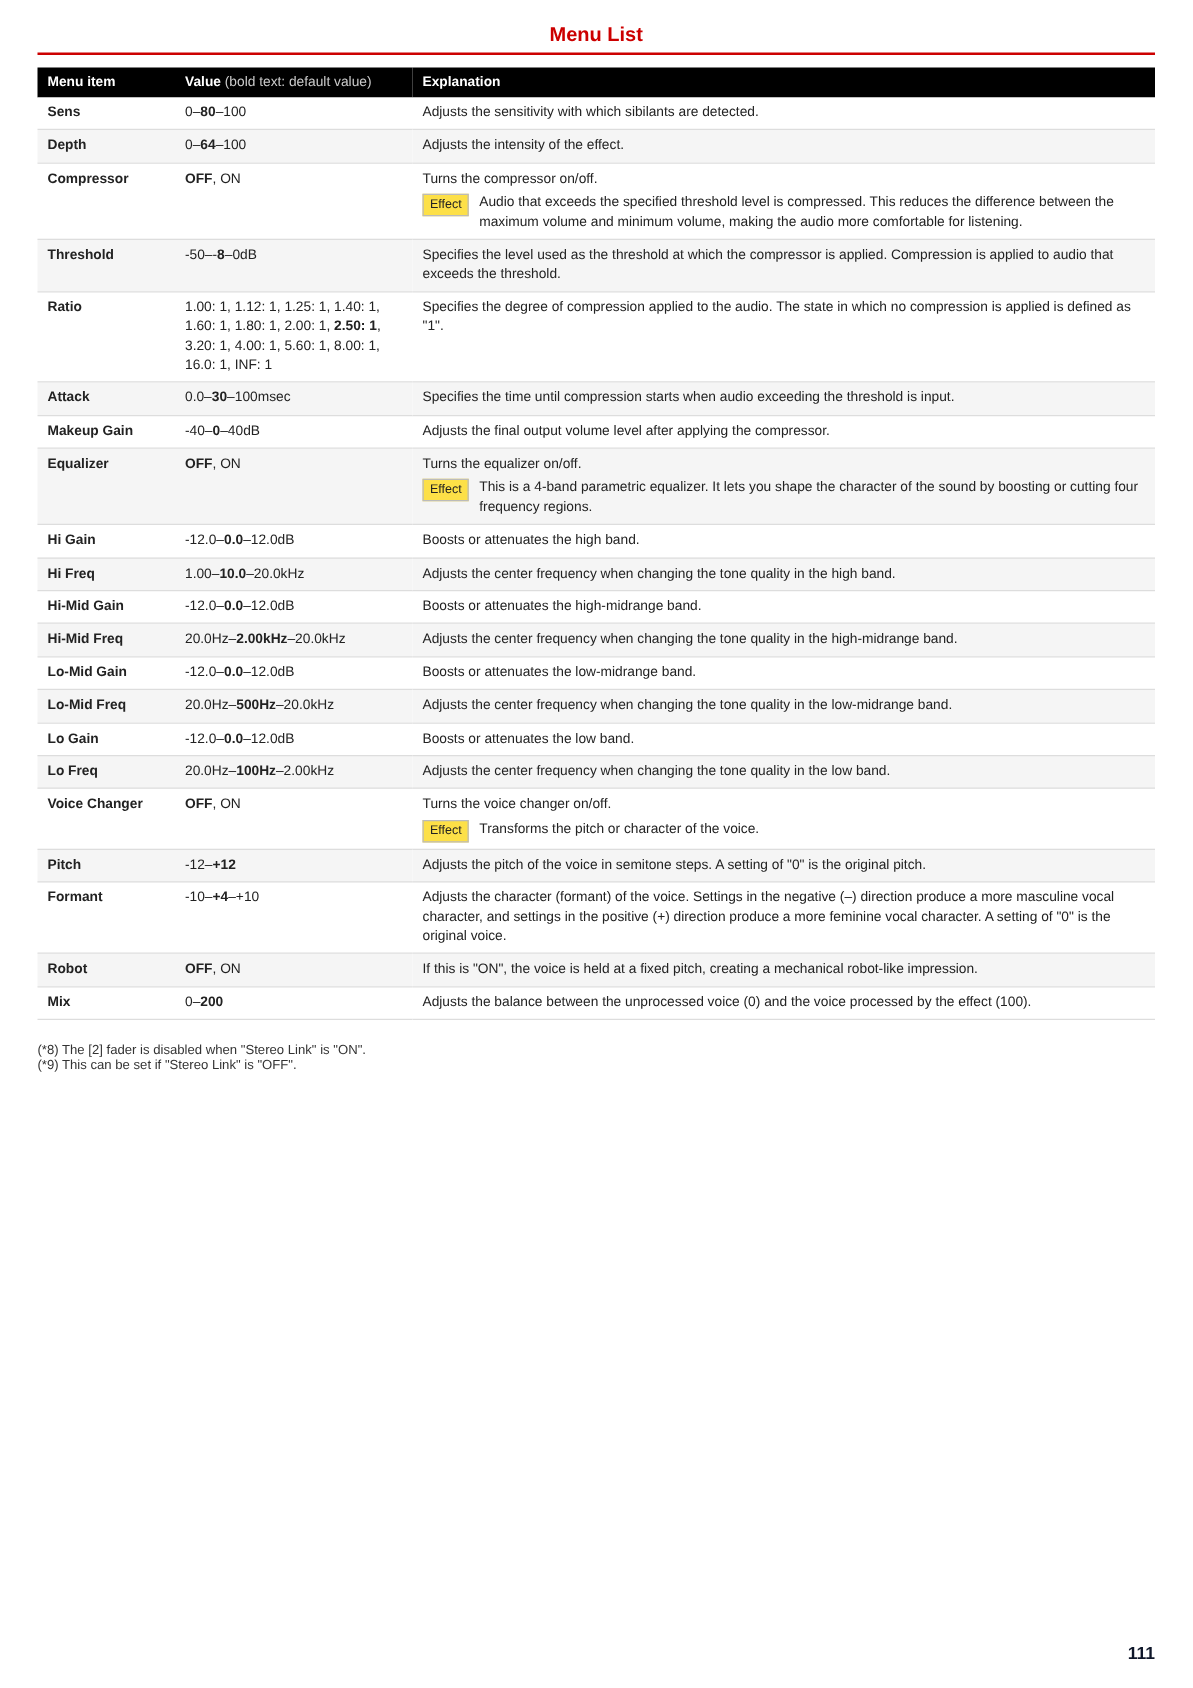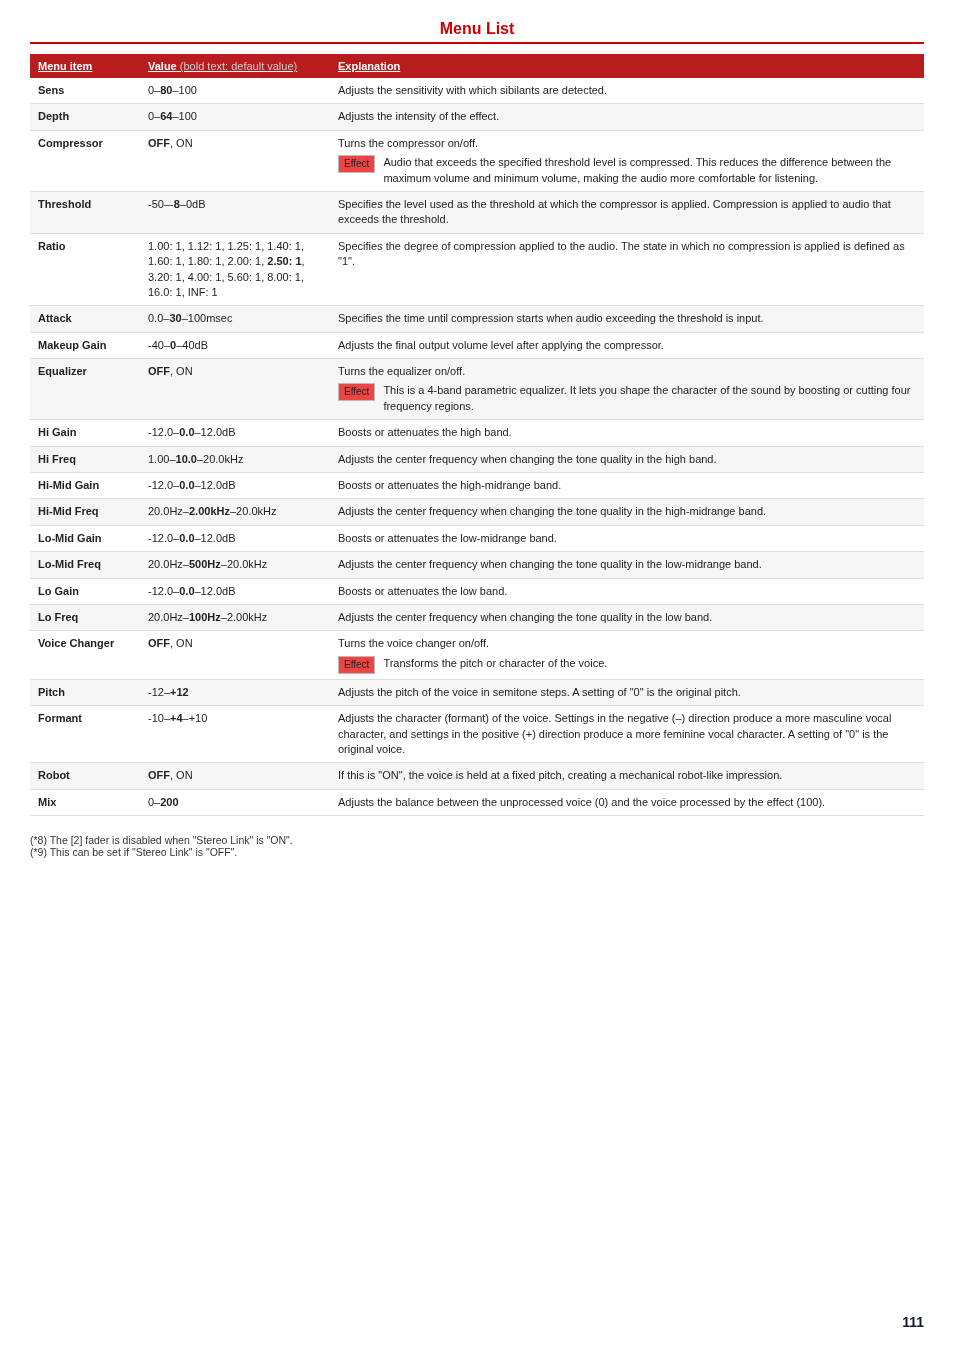--- a/index.html
+++ b/index.html
@@ -25,23 +25,22 @@
       font-size: 16px;
       font-weight: bold;
       color: #c00;
     }
     table {
       width: 100%;
       border-collapse: collapse;
       margin-top: 4px;
     }
     thead tr {
-      background: #b91c1c;
+      background: #000000;
       color: #fff;
-      text-decoration: underline;
     }
     thead th {
       padding: 6px 8px;
       text-align: left;
       font-size: 11px;
       font-weight: bold;
     }
     thead th .value-sub {
       font-weight: normal;
       font-size: 11px;
@@ -66,21 +65,21 @@
     td:first-child {
       font-weight: bold;
       width: 110px;
       white-space: nowrap;
     }
     td:nth-child(2) {
       width: 190px;
     }
     .effect-badge {
       display: inline-block;
-      background: #ef4444;
+      background: #fde047;
       border: 1px solid #bbb;
       padding: 1px 5px;
       font-size: 10px;
       margin-right: 4px;
       vertical-align: middle;
     }
     .footnote-area {
       margin-top: 18px;
       font-size: 10.5px;
       color: #333;

